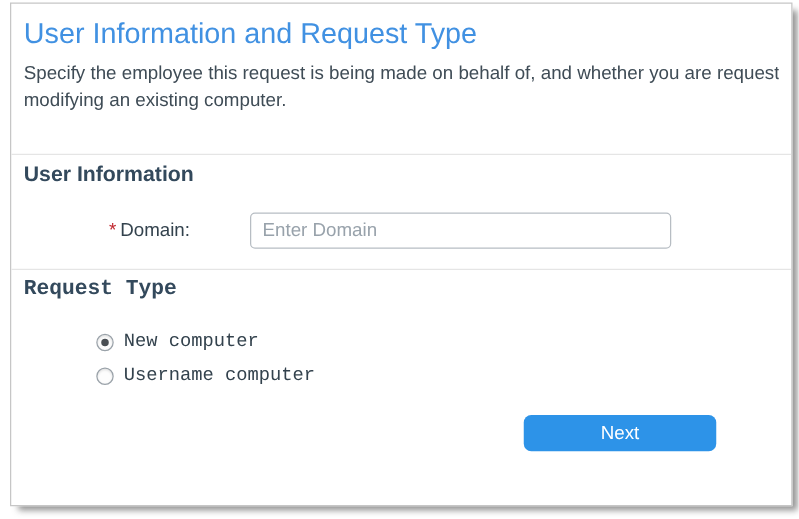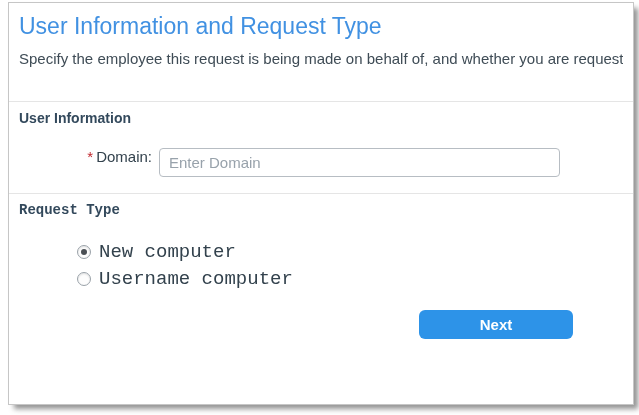--- a/index.html
+++ b/index.html
@@ -41,45 +41,47 @@
   }
   .section {
     border-top: 1px solid #e5e5e5;
     margin: 0 -10px;
     padding: 0 10px;
   }
   .section-user { margin-top: 31px; }
   .section-request { margin-top: 16px; font-family: Liberation Mono, monospace; }
   .section-heading {
     margin-top: 4px;
-    font-size: 14px;
+    font-size: 17px;
     line-height: 24px;
     font-weight: 700;
     color: #33495c;
   }
   .form-row {
     display: flex;
+    align-items: center;
     margin-top: 12px;
+    gap: 41px;
   }
   .form-row.first { margin-top: 18px; }
   .field-label {
     width: 133px;
     text-align: right;
     font-size: 15px;
     color: #33424d;
     margin-right: 7px;
     white-space: nowrap;
   }
   .required-asterisk {
     color: #c0262d;
     margin-right: 3px;
     font-size: 15px;
   }
   .text-input {
-    width: 401px;
+    width: 337px;
     height: 29px;
     border: 1px solid #b7bdc3;
     border-radius: 4px;
     padding: 0 9px;
     font-family: "Liberation Sans", sans-serif;
     font-size: 15px;
     color: #33424d;
     outline: none;
     background: #ffffff;
   }
@@ -104,52 +106,53 @@
   }
   .radio-circle.checked::after {
     content: "";
     position: absolute;
     left: 3px; top: 3px;
     width: 6px; height: 6px;
     border-radius: 50%;
     background: #4a4f54;
   }
   .radio-label {
-    font-size: 19px;
+    font-size: 15px;
     line-height: 20px;
     color: #33424d;
   }
   .button-row {
     display: flex;
     justify-content: flex-end;
     padding-right: 50px;
     margin-top: 21px;
   }
   .next-button {
     width: 154px;
     height: 29px;
     background: #2d93e8;
     border: none;
     border-radius: 6px;
     color: #ffffff;
     font-family: "Liberation Sans", sans-serif;
     font-size: 15px;
-    font-weight: 700;
+    font-weight: 400;
     cursor: pointer;
   }
 </style>
 </head>
 <body>
 
 <div class="panel">
 
   <h1 class="page-title">User Information and Request Type</h1>
 
   <div class="description">
     <div class="line">Specify the employee this request is being made on behalf of, and whether you are requesting a new computer or</div>
+    <div class="line">modifying an existing computer.</div>
   </div>
 
   <div class="section section-user">
     <h2 class="section-heading">User Information</h2>
 
     <div class="form-row first">
       <label class="field-label"><span class="required-asterisk">*</span><span>Domain:</span></label>
       <input class="text-input" type="text" placeholder="Enter Domain" style="">
     </div>
 

